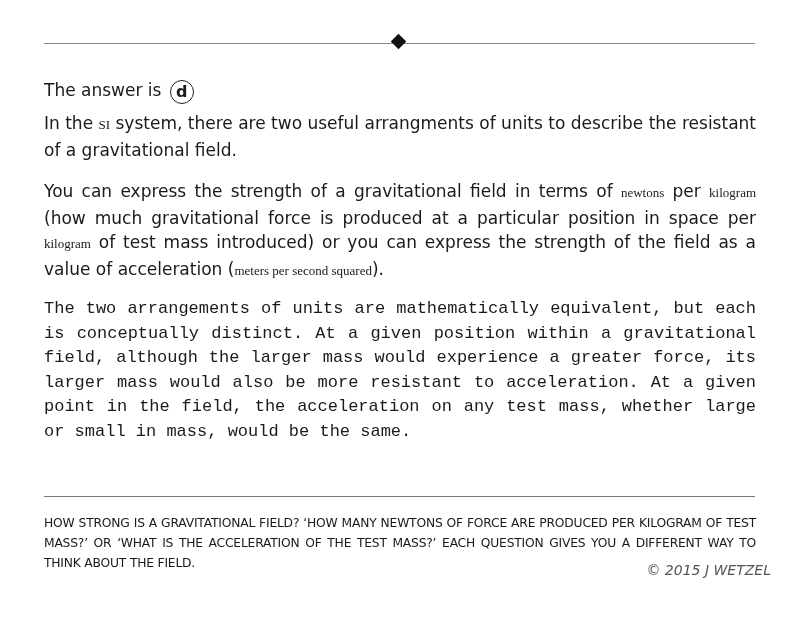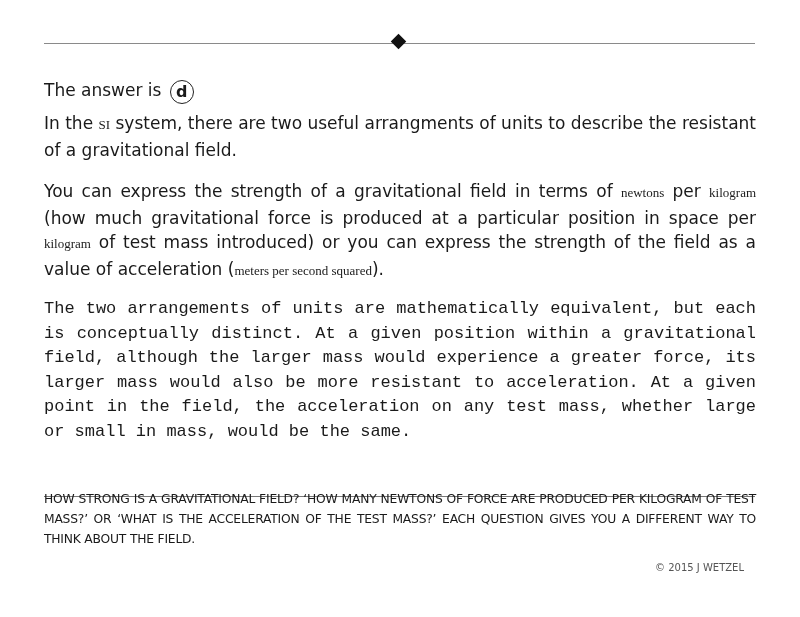--- a/index.html
+++ b/index.html
@@ -9,23 +9,23 @@
   .diamond { position: absolute; left: 393px; top: 36px; width: 11px; height: 11px; background: #111; transform: rotate(45deg); }
   .answer { position: absolute; left: 44px; top: 80px; font-size: 17px; }
   .circle { display: inline-block; width: 22px; height: 22px; border: 1.3px solid #222; border-radius: 50%;
             text-align: center; line-height: 21px; font-weight: bold; font-size: 16px; margin-left: 3px; vertical-align: -1px; }
   .body-text { position: absolute; left: 44px; width: 712px; font-size: 17px; line-height: 24.5px; text-align: justify; }
   .p1 { top: 111px; }
   .p2 { top: 179px; }
   .p3 { top: 297px; font-family: Liberation Mono, monospace; }
   .serif { font-family: "Liberation Serif", serif; font-size: 13px; }
   .bottom-rule { position: absolute; left: 44px; top: 496px; width: 711px; height: 0; border-top: 1.5px solid #777; }
-  .caption { position: absolute; left: 44px; top: 489px; width: 712px; font-size: 12.3px; line-height: 20px;
+  .caption { position: absolute; left: 44px; top: 513px; width: 712px; font-size: 12.3px; line-height: 20px;
              text-transform: uppercase; text-align: justify; letter-spacing: -0.2px; }
-  .copyright { position: absolute; right: 56px; top: 562px; font-size: 10px; color: #555; }
+  .copyright { position: absolute; right: 29px; top: 562px; font-size: 14px; font-style: italic; color: #555; }
 </style>
 </head>
 <body>
 
 <div class="top-rule"></div>
 <div class="diamond"></div>
 
 <div class="answer">
   <span>The answer is</span>
   <span class="circle">d</span>

